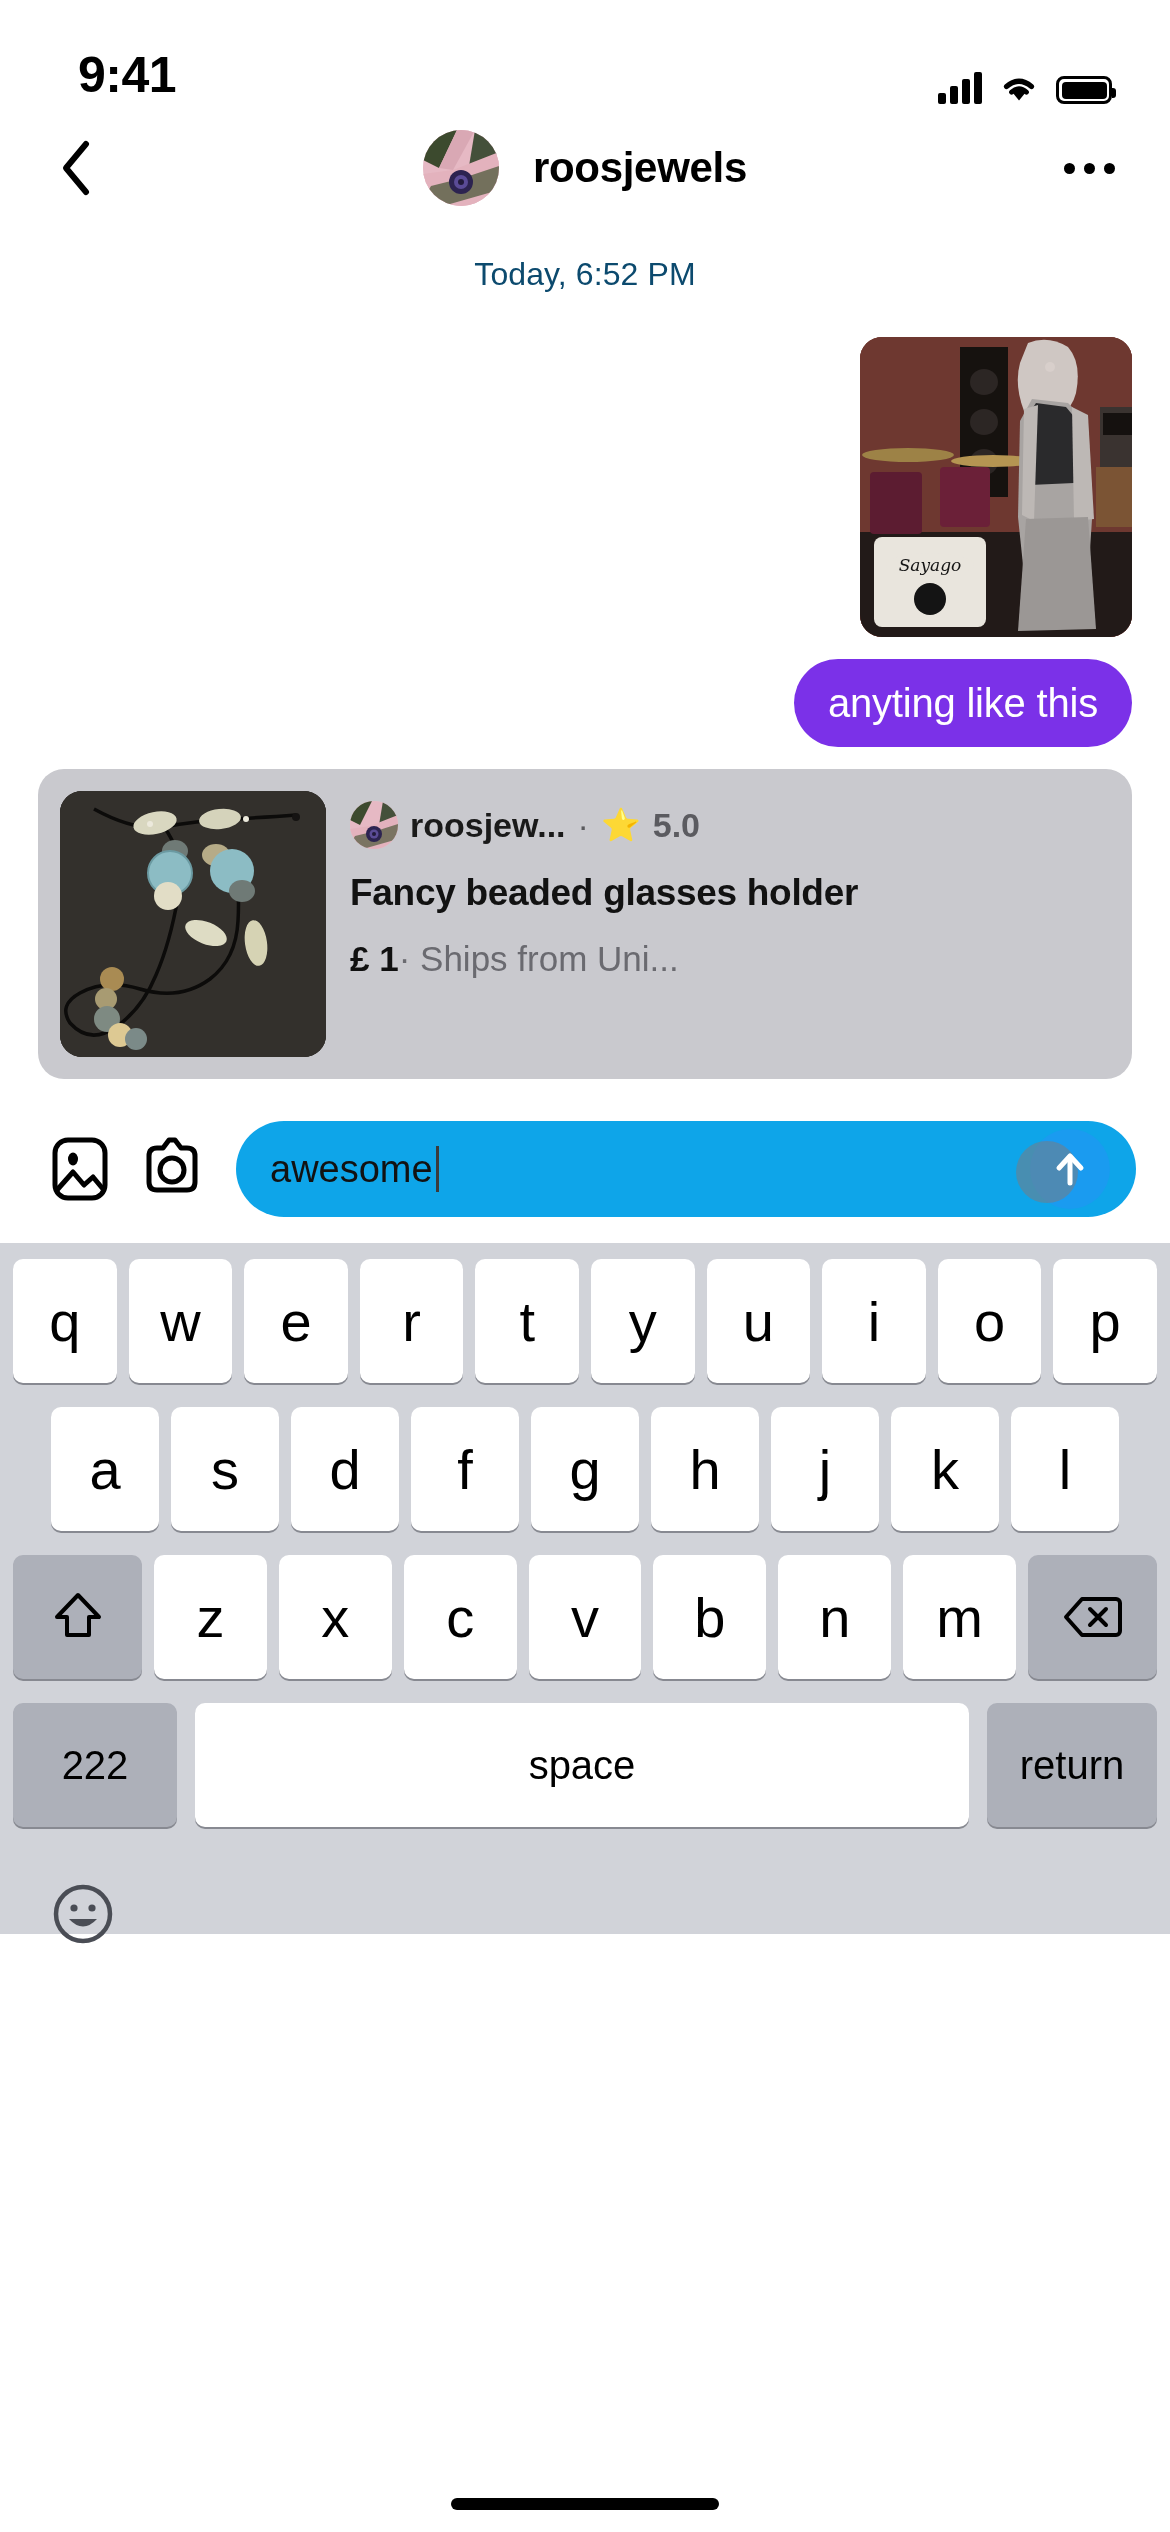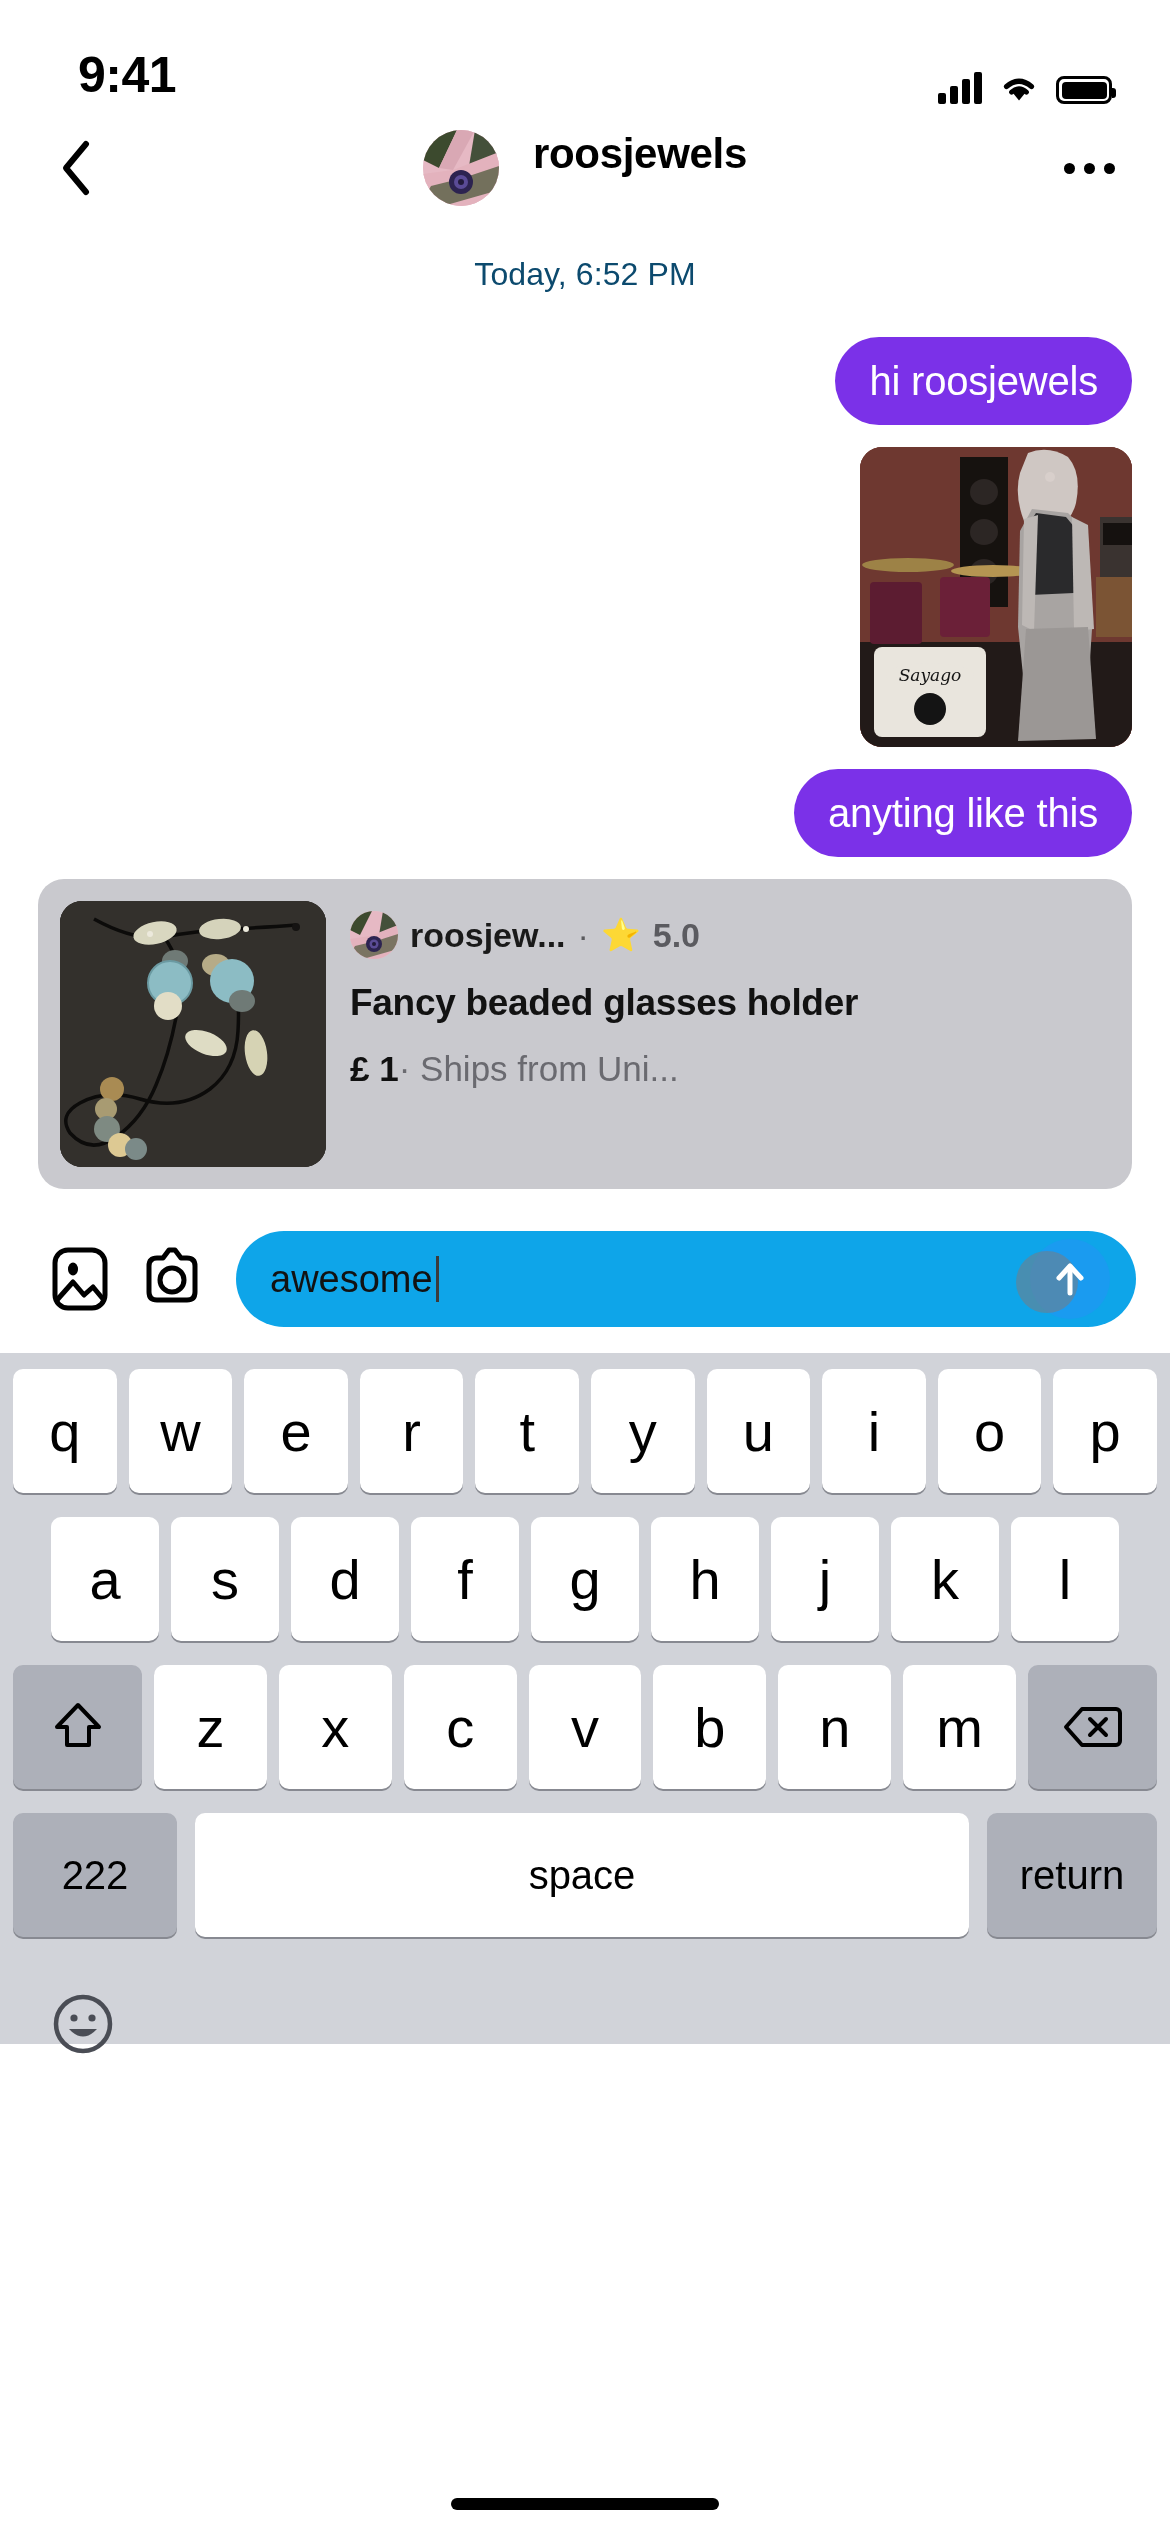--- a/index.html
+++ b/index.html
@@ -31,21 +31,21 @@
 
   
   .chat-header{
     height:100px; display:flex; align-items:center; padding:0 46px; background:#fff;
     position:relative;
   }
   .back-btn{
     width:60px;height:60px;display:flex;align-items:center;justify-content:center;cursor:pointer;
   }
   .header-center{
-    position:absolute; left:0; right:0; display:flex; justify-content:center; gap:34px;
+    position:absolute; left:0; right:0; display:flex; align-items:center; justify-content:center; gap:34px;
     pointer-events:none;
   }
   .header-center > *{pointer-events:auto;}
   .avatar{
     width:76px;height:76px;border-radius:50%;overflow:hidden;flex:none;
     background:#e7c6cf; position:relative;
   }
   .avatar .av-inner{position:absolute;inset:0;}
   .header-name{font-size:42px;font-weight:600;color:#000;letter-spacing:-0.3px;}
   .more-btn{margin-left:auto;width:70px;height:60px;display:flex;align-items:center;justify-content:center;gap:9px;cursor:pointer;}
@@ -183,23 +183,20 @@
     <i></i>
     <i></i>
     <i></i>
   </div>
 </div>
 
 <div class="thread">
 
   <div class="day-label">Today, 6:52 PM</div>
 
-  <div class="row out">
-    <div class="bubble">hi roosjewels</div>
-  </div>
 
   <div class="row out">
     <div class="photo-msg">
       <svg viewBox="0 0 300 300" preserveAspectRatio="none" width="300" height="300">
         <rect width="300" height="300" fill="#7a3d32"></rect>
         <rect x="0" y="0" width="300" height="300" fill="#6e3830"></rect>
         <rect x="0" y="195" width="300" height="105" fill="#221a18"></rect>
         <rect x="100" y="10" width="48" height="150" fill="#16120f"></rect>
         <ellipse cx="124" cy="45" rx="14" ry="13" fill="#2c2624"></ellipse>
         <ellipse cx="124" cy="85" rx="14" ry="13" fill="#2c2624"></ellipse>

